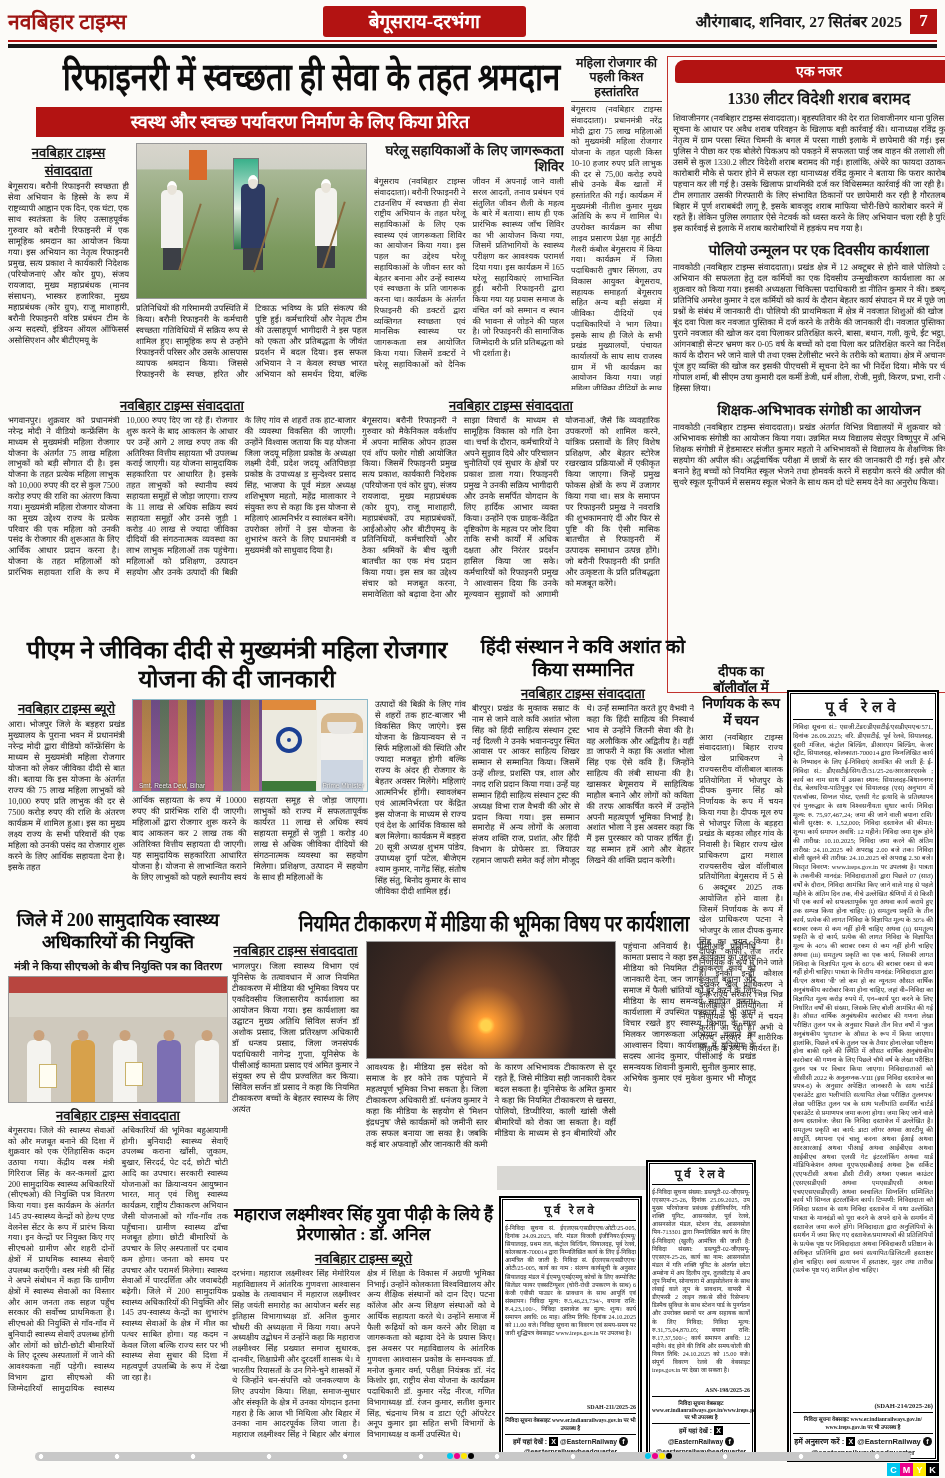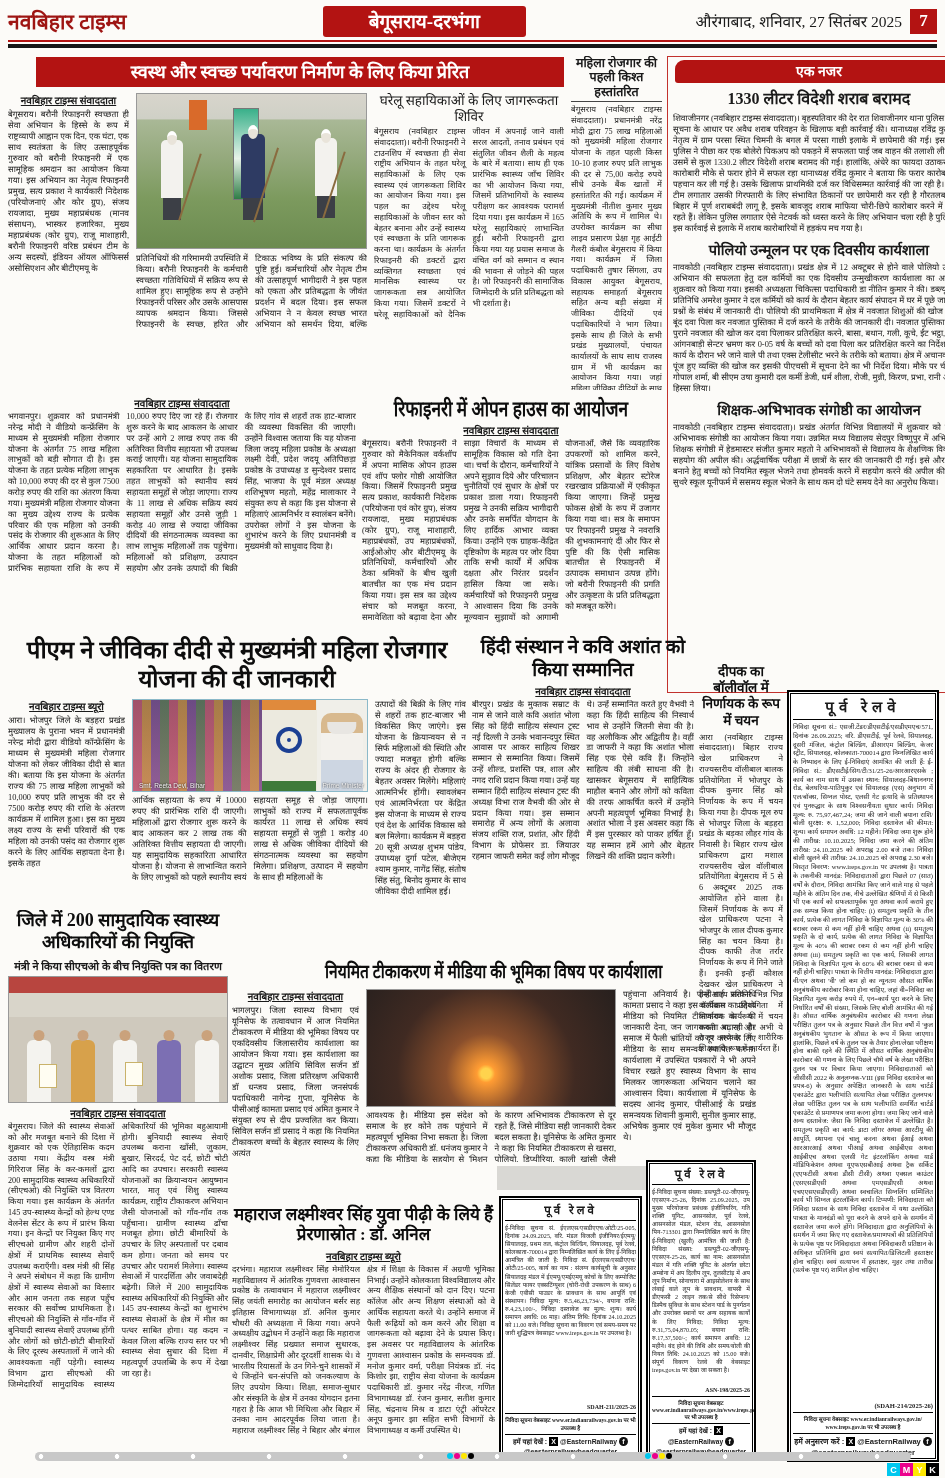--- a/index.html
+++ b/index.html
@@ -4,43 +4,43 @@
 <style>
   * { margin:0; padding:0; box-sizing:border-box; }
   body { background:#e9e7e2; font-family:"Liberation Serif", serif; }
   #page { position:relative; width:945px; height:1478px; margin:0 auto; background:#fcfbf8; color:#1a1a1a; overflow:hidden; }
 
   
   .hdr { position:absolute; top:5px; left:8px; right:8px; height:32px; display:flex; align-items:center; }
   .paper-name { font-size:21px; font-weight:bold; color:#9e1513; width:230px; }
   .edition-band { background:#b31312; color:#fff; font-weight:bold; font-size:19px; padding:2px 46px 3px; border-radius:3px; margin:0 auto; white-space:nowrap; }
   .hdr-right { display:flex; align-items:center; gap:8px; margin-left:auto; }
-  .hdr-date { font-size:15.5px; font-weight:normal; white-space:nowrap; }
+  .hdr-date { font-size:15.5px; font-weight:bold; white-space:nowrap; }
   .page-box { background:#b31312; color:#fff; font-weight:bold; font-size:17px; width:27px; height:25px; display:flex; align-items:center; justify-content:center; }
   .rule-red { position:absolute; top:40px; left:8px; right:8px; height:2px; background:#b31312; }
   .rule-black { position:absolute; top:44px; left:8px; right:8px; height:4px; background:#161616; }
 
   
   .abs { position:absolute; overflow:hidden; }
   .h-big { font-weight:bold; color:#0d0d0d; text-align:center; white-space:nowrap; }
   .squeeze { display:inline-block; transform:scaleX(.82); transform-origin:center; white-space:nowrap; }
-  .byl { font-weight:bold; text-decoration:underline; font-size:10px; text-align:center; margin-bottom:2px; }
+  .byl { font-weight:bold; text-decoration:underline; font-size:13px; text-align:center; margin-bottom:2px; }
   .bd { font-size:8.4px; line-height:1.31; text-align:justify; overflow:hidden; }
   .cols2 { column-count:2; column-gap:7px; }
   .cols3 { column-count:3; column-gap:7px; }
   .kicker { background:#b31312; color:#fff; font-weight:bold; font-size:18px; text-align:center; padding:2px 0 4px; margin:5px 0 6px 28px; }
   .photo { position:relative; overflow:hidden; border:1px solid #999; }
   .cap { position:absolute; color:#f5f5f5; font-size:6.5px; font-family:"Liberation Sans",sans-serif; bottom:2px; text-shadow:0 0 2px #000; }
 
   
   .lead-flex { display:flex; gap:7px; margin-top:4px; }
   .lead-c1 { width:121px; }
   .lead-c2 { width:231px; }
   .lead-c3 { flex:1; }
-  .gharelu-h { font-size:13.5px; font-weight:normal; text-align:center; line-height:1.15; margin-bottom:3px; }
+  .gharelu-h { font-size:13.5px; font-weight:bold; text-align:right; line-height:1.15; margin-bottom:3px; }
   .lead-photo { height:156px; margin-bottom:4px;
     background: linear-gradient(180deg,#d8d5cc 0%,#cfd0c6 16%,#a9b896 17%,#94a97c 42%,#7c9a5e 68%,#6c8b50 100%); }
   .fig { position:absolute; background:#f3f2ee; border-radius:5px 5px 0 0; }
   .fig:before { content:""; position:absolute; top:-9px; left:50%; transform:translateX(-50%); width:10px; height:10px; border-radius:50%; background:#e9e4da; border-top:4px solid #fff; }
   .fig .leg { position:absolute; bottom:-22px; left:2px; right:2px; height:22px; background:#3c3f46; }
   .stick { position:absolute; width:2px; background:#8a6b3f; transform:rotate(18deg); }
   .banner-g { position:absolute; left:96px; top:14px; width:26px; height:92px; background:linear-gradient(180deg,#39b08a,#e8f3e9 55%,#2e7d46); border:1px solid #777; }
   .door-o { position:absolute; left:52px; top:6px; width:18px; height:30px; background:#d96a2a; }
 
   
@@ -107,20 +107,21 @@
     <div class="edition-band">बेगूसराय-दरभंगा</div>
     <div class="hdr-right">
       <div class="hdr-date">औरंगाबाद, शनिवार, 27 सितंबर 2025</div>
       <div class="page-box">7</div>
     </div>
   </div>
   <div class="rule-red"></div>
   <div class="rule-black"></div>
 
   <div class="abs" style="left:8px; top:52px; width:556px; height:338px;">
+    <div class="h-big" style="font-size:38px; height:50px; line-height:50px;"><span class="squeeze">रिफाइनरी में स्वच्छता ही सेवा के तहत श्रमदान</span></div>
     <div class="kicker">स्वस्थ और स्वच्छ पर्यावरण निर्माण के लिए किया प्रेरित</div>
     <div class="lead-flex" style="height:248px;">
       <div class="lead-c1">
         <div class="byl">नवबिहार टाइम्स संवाददाता</div>
         <div class="bd" style="height:232px;">बेगूसराय। बरौनी रिफाइनरी स्वच्छता ही सेवा अभियान के हिस्से के रूप में राष्ट्रव्यापी आह्वान एक दिन, एक घंटा, एक साथ स्वतंत्रता के लिए उत्साहपूर्वक गुरुवार को बरौनी रिफाइनरी में एक सामूहिक श्रमदान का आयोजन किया गया। इस अभियान का नेतृत्व रिफाइनरी प्रमुख, सत्य प्रकाश ने कार्यकारी निदेशक (परियोजनाएं और कोर ग्रुप), संजय रायजादा, मुख्य महाप्रबंधक (मानव संसाधन), भास्कर हजारिका, मुख्य महाप्रबंधक (कोर ग्रुप), राजू माशाहारी, बरौनी रिफाइनरी वरिष्ठ प्रबंधन टीम के अन्य सदस्यों, इंडियन ऑयल ऑफिसर्स असोसिएशन और बीटीएमयू के</div>
       </div>
       <div class="lead-c2">
         <div class="photo lead-photo">
           <div class="door-o"></div>
           <div class="banner-g"></div>
@@ -160,21 +161,20 @@
     <div class="sec-h2">शिक्षक-अभिभावक संगोष्ठी का आयोजन</div>
     <div class="bd" style="font-size:8.4px;">नावकोठी (नवबिहार टाइम्स संवाददाता)। प्रखंड अंतर्गत विभिन्न विद्यालयों में शुक्रवार को शिक्षक अभिभावक संगोष्ठी का आयोजन किया गया। उन्नमित मध्य विद्यालय सेदपुर विष्णुपुर में अभिभावक शिक्षक संगोष्ठी में हेडमास्टर संजीत कुमार महतो ने अभिभावकों से विद्यालय के शैक्षणिक विकास में सहयोग की अपील की। अर्द्धवार्षिक परीक्षा में छात्रों के स्तर की जानकारी दी गई। इसे और बेहतर बनाने हेतु बच्चों को नियमित स्कूल भेजने तथा होमवर्क करने में सहयोग करने की अपील की। साफ सुथरे स्कूल यूनीफर्म में ससमय स्कूल भेजने के साथ कम दो घंटे समय देने का अनुरोध किया।</div>
   </div>
 
   <div class="abs" style="left:8px; top:396px; width:348px; height:236px;">
     <div class="byl">नवबिहार टाइम्स संवाददाता</div>
     <div class="bd cols3" style="font-size:8.3px; height:192px;">भगवानपुर। शुक्रवार को प्रधानमंत्री नरेन्द्र मोदी ने वीडियो कन्फ्रेंसिंग के माध्यम से मुख्यमंत्री महिला रोजगार योजना के अंतर्गत 75 लाख महिला लाभुकों को बड़ी सौगात दी है। इस योजना के तहत प्रत्येक महिला लाभुक को 10,000 रुपए की दर से कुल 7500 करोड़ रुपए की राशि का अंतरण किया गया। मुख्यमंत्री महिला रोजगार योजना का मुख्य उद्देश्य राज्य के प्रत्येक परिवार की एक महिला को उनकी पसंद के रोजगार की शुरूआत के लिए आर्थिक आधार प्रदान करना है। योजना के तहत महिलाओं को प्रारंभिक सहायता राशि के रूप में 10,000 रुपए दिए जा रहे हैं। रोजगार शुरू करने के बाद आकलन के आधार पर उन्हें आगे 2 लाख रुपए तक की अतिरिक्त वित्तीय सहायता भी उपलब्ध कराई जाएगी। यह योजना सामुदायिक सहकारिता पर आधारित है। इसके तहत लाभुकों को स्थानीय स्वयं सहायता समूहों से जोड़ा जाएगा। राज्य के 11 लाख से अधिक सक्रिय स्वयं सहायता समूहों और उनसे जुड़ी 1 करोड़ 40 लाख से ज्यादा जीविका दीदियों की संगठनात्मक व्यवस्था का लाभ लाभुक महिलाओं तक पहुंचेगा। महिलाओं को प्रशिक्षण, उत्पादन सहयोग और उनके उत्पादों की बिक्री के लिए गांव से शहरों तक हाट-बाजार की व्यवस्था विकसित की जाएगी। उन्होंने विश्वास जताया कि यह योजना जिला जदयू महिला प्रकोष्ठ के अध्यक्षा लक्ष्मी देवी, प्रदेश जदयू अतिपिछड़ा प्रकोष्ठ के उपाध्यक्ष ड सुन्देश्वर प्रसाद सिंह, भाजपा के पूर्व मंडल अध्यक्ष शशिभूषण महतो, महेंद्र मालाकार ने संयुक्त रूप से कहा कि इस योजना से महिलाएं आत्मनिर्भर व स्वालंबन बनेंगे। उपरोक्त लोगों ने इस योजना के शुभारंभ करने के लिए प्रधानमंत्री व मुख्यमंत्री को साधुवाद दिया है।</div>
   </div>
 
   <div class="abs" style="left:362px; top:396px; width:298px; height:236px;">
-    <div class="h-big" style="font-size:21px; height:27px; line-height:27px;"><span class="squeeze">रिफाइनरी में ओपन हाउस का आयोजन</span></div>
     <div class="byl">नवबिहार टाइम्स संवाददाता</div>
     <div class="bd cols3" style="font-size:8.3px; height:192px;">बेगूसराय। बरौनी रिफाइनरी ने गुरुवार को मैकेनिकल वर्कशॉप में अपना मासिक ओपन हाउस एवं शॉप फ्लोर गोष्ठी आयोजित किया। जिसमें रिफाइनरी प्रमुख सत्य प्रकाश, कार्यकारी निदेशक (परियोजना एवं कोर ग्रुप), संजय रायजादा, मुख्य महाप्रबंधक (कोर ग्रुप), राजू माशाहारी, महाप्रबंधकों, उप महाप्रबंधकों, आईओओए और बीटीएमयू के प्रतिनिधियों, कर्मचारियों और ठेका श्रमिकों के बीच खुली बातचीत का एक मंच प्रदान किया गया। इस सत्र का उद्देश्य संचार को मजबूत करना, समावेशिता को बढ़ावा देना और साझा विचारों के माध्यम से सामूहिक विकास को गति देना था। चर्चा के दौरान, कर्मचारियों ने अपने सुझाव दिये और परिचालन चुनौतियों एवं सुधार के क्षेत्रों पर प्रकाश डाला गया। रिफाइनरी प्रमुख ने उनकी सक्रिय भागीदारी और उनके समर्पित योगदान के लिए हार्दिक आभार व्यक्त किया। उन्होंने एक ग्राहक-केंद्रित दृष्टिकोण के महत्व पर जोर दिया ताकि सभी कार्यों में अधिक दक्षता और निरंतर प्रदर्शन हासिल किया जा सके। कर्मचारियों को रिफाइनरी प्रमुख ने आश्वासन दिया कि उनके मूल्यवान सुझावों को आगामी योजनाओं, जैसे कि व्यवहारिक उपकरणों को शामिल करने, यांत्रिक प्रस्तावों के लिए विशेष प्रशिक्षण, और बेहतर स्टोरेज रखरखाव प्रक्रियाओं में एकीकृत किया जाएगा। जिन्हें प्रमुख फोकस क्षेत्रों के रूप में उजागर किया गया था। सत्र के समापन पर रिफाइनरी प्रमुख ने नवरात्रि की शुभकामनाएं दीं और फिर से पुष्टि की कि ऐसी मासिक बातचीत से रिफाइनरी में उत्पादक समाधान उत्पन्न होंगे। जो बरौनी रिफाइनरी की प्रगति और उत्कृष्टता के प्रति प्रतिबद्धता को मजबूत करेंगे।</div>
   </div>
 
   <div class="abs" style="left:8px; top:636px; width:458px; height:268px;">
     <div class="h-big" style="font-size:24px; white-space:normal; line-height:1.2; height:60px;">पीएम ने जीविका दीदी से मुख्यमंत्री महिला रोजगार योजना की दी जानकारी</div>
     <div class="pm-flex" style="height:198px;">
       <div style="width:117px;">
         <div class="byl">नवबिहार टाइम्स ब्यूरो</div>
         <div class="bd" style="height:182px;">आरा। भोजपुर जिले के बड़हरा प्रखंड मुख्यालय के पुराना भवन में प्रधानमंत्री नरेन्द्र मोदी द्वारा वीडियो कॉन्फ्रेंसिंग के माध्यम से मुख्यमंत्री महिला रोजगार योजना को लेकर जीविका दीदी से बात की। बताया कि इस योजना के अंतर्गत राज्य की 75 लाख महिला लाभुकों को 10,000 रुपए प्रति लाभुक की दर से 7500 करोड़ रुपए की राशि के अंतरण कार्यक्रम में शामिल हुआ। इस का मुख्य लक्ष्य राज्य के सभी परिवारों की एक महिला को उनकी पसंद का रोजगार शुरू करने के लिए आर्थिक सहायता देना है। इसके तहत</div>
@@ -235,21 +235,21 @@
       <div class="wfig" style="left:148px; background:#7c6fb3;"></div>
       <div class="wfig" style="left:186px;"></div>
       <div class="cert" style="left:30px; bottom:14px;"></div>
       <div class="cert" style="left:116px; bottom:16px;"></div>
     </div>
     <div class="byl">नवबिहार टाइम्स संवाददाता</div>
     <div class="bd cols2" style="font-size:8.2px; height:346px;">बेगूसराय। जिले की स्वास्थ्य सेवाओं को और मजबूत बनाने की दिशा में शुक्रवार को एक ऐतिहासिक कदम उठाया गया। केंद्रीय वस्त्र मंत्री गिरिराज सिंह के कर-कमलों द्वारा 200 सामुदायिक स्वास्थ्य अधिकारियों (सीएचओ) की नियुक्ति पत्र वितरण किया गया। इस कार्यक्रम के अंतर्गत 145 उप-स्वास्थ्य केन्द्रों को हेल्थ एण्ड वेलनेस सेंटर के रूप में प्रारंभ किया गया। इन केन्द्रों पर नियुक्त किए गए सीएचओ ग्रामीण और शहरी दोनों क्षेत्रों में प्राथमिक स्वास्थ्य सेवाएँ उपलब्ध कराएँगी। वस्त्र मंत्री श्री सिंह ने अपने संबोधन में कहा कि ग्रामीण क्षेत्रों में स्वास्थ्य सेवाओं का विस्तार और आम जनता तक सहज पहुँच सरकार की सर्वोच्च प्राथमिकता है। सीएचओ की नियुक्ति से गाँव-गाँव में बुनियादी स्वास्थ्य सेवाएँ उपलब्ध होंगी और लोगों को छोटी-छोटी बीमारियों के लिए दूरस्थ अस्पतालों में जाने की आवश्यकता नहीं पड़ेगी। स्वास्थ्य विभाग द्वारा सीएचओ की जिम्मेदारियाँ सामुदायिक स्वास्थ्य अधिकारियों की भूमिका बहुआयामी होगी। बुनियादी स्वास्थ्य सेवाएँ उपलब्ध कराना खाँसी, जुकाम, बुखार, सिरदर्द, पेट दर्द, छोटी चोटी आदि का उपचार। सरकारी स्वास्थ्य योजनाओं का क्रियान्वयन आयुष्मान भारत, मातृ एवं शिशु स्वास्थ्य कार्यक्रम, राष्ट्रीय टीकाकरण अभियान जैसी योजनाओं को गाँव-गाँव तक पहुँचाना। ग्रामीण स्वास्थ्य ढाँचा मजबूत होगा। छोटी बीमारियों के उपचार के लिए अस्पतालों पर दबाव कम होगा। जनता को समय पर उपचार और परामर्श मिलेगा। स्वास्थ्य सेवाओं में पारदर्शिता और जवाबदेही बढ़ेगी। जिले में 200 सामुदायिक स्वास्थ्य अधिकारियों की नियुक्ति और 145 उप-स्वास्थ्य केन्द्रों का शुभारंभ स्वास्थ्य सेवाओं के क्षेत्र में मील का पत्थर साबित होगा। यह कदम न केवल जिला बल्कि राज्य स्तर पर भी स्वास्थ्य सेवा सुधार की दिशा में महत्वपूर्ण उपलब्धि के रूप में देखा जा रहा है।</div>
   </div>
 
   <div class="abs" style="left:232px; top:910px; width:524px; height:252px;">
-    <div class="h-big" style="font-size:19px; height:28px; line-height:28px;margin-top:48px;"><span class="squeeze">नियमित टीकाकरण में मीडिया की भूमिका विषय पर कार्यशाला</span></div>
+    <div class="h-big" style="font-size:22px; height:28px; line-height:28px;"><span class="squeeze">नियमित टीकाकरण में मीडिया की भूमिका विषय पर कार्यशाला</span></div>
     <div class="pm-flex" style="height:214px;">
       <div style="width:127px;">
         <div class="byl">नवबिहार टाइम्स संवाददाता</div>
         <div class="bd" style="height:198px;">भागलपुर। जिला स्वास्थ्य विभाग एवं यूनिसेफ के तत्वावधान में आज नियमित टीकाकरण में मीडिया की भूमिका विषय पर एकदिवसीय जिलास्तरीय कार्यशाला का आयोजन किया गया। इस कार्यशाला का उद्घाटन मुख्य अतिथि सिविल सर्जन डॉ अशोक प्रसाद, जिला प्रतिरक्षण अधिकारी डॉ धन्जय प्रसाद, जिला जनसंपर्क पदाधिकारी नागेन्द्र गुप्ता, यूनिसेफ के पीसीआई कामता प्रसाद एवं अमित कुमार ने संयुक्त रुप से दीप प्रज्वलित कर किया। सिविल सर्जन डॉ प्रसाद ने कहा कि नियमित टीकाकरण बच्चों के बेहतर स्वास्थ्य के लिए अत्यंत</div>
       </div>
       <div style="width:250px;">
         <div class="photo tika-photo"></div>
         <div class="bd cols2" style="height:92px;">आवश्यक है। मीडिया इस संदेश को समाज के हर कोने तक पहुंचाने में महत्वपूर्ण भूमिका निभा सकता है। जिला टीकाकरण अधिकारी डॉ. धनंजय कुमार ने कहा कि मीडिया के सहयोग से 'मिशन इंद्रधनुष' जैसे कार्यक्रमों को जमीनी स्तर तक सफल बनाया जा सका है। जबकि कई बार अफवाहों और जानकारी की कमी के कारण अभिभावक टीकाकरण से दूर रहते हैं, जिसे मीडिया सही जानकारी देकर बदल सकता है। यूनिसेफ के अमित कुमार ने कहा कि नियमित टीकाकरण से खसरा, पोलियो, डिप्थीरिया, काली खांसी जैसी बीमारियों को रोका जा सकता है। वहीं मीडिया के माध्यम से इन बीमारियों और टीकाकरण से जुड़ी सही जानकारी आमजन तक</div>
       </div>
       <div style="flex:1;">

